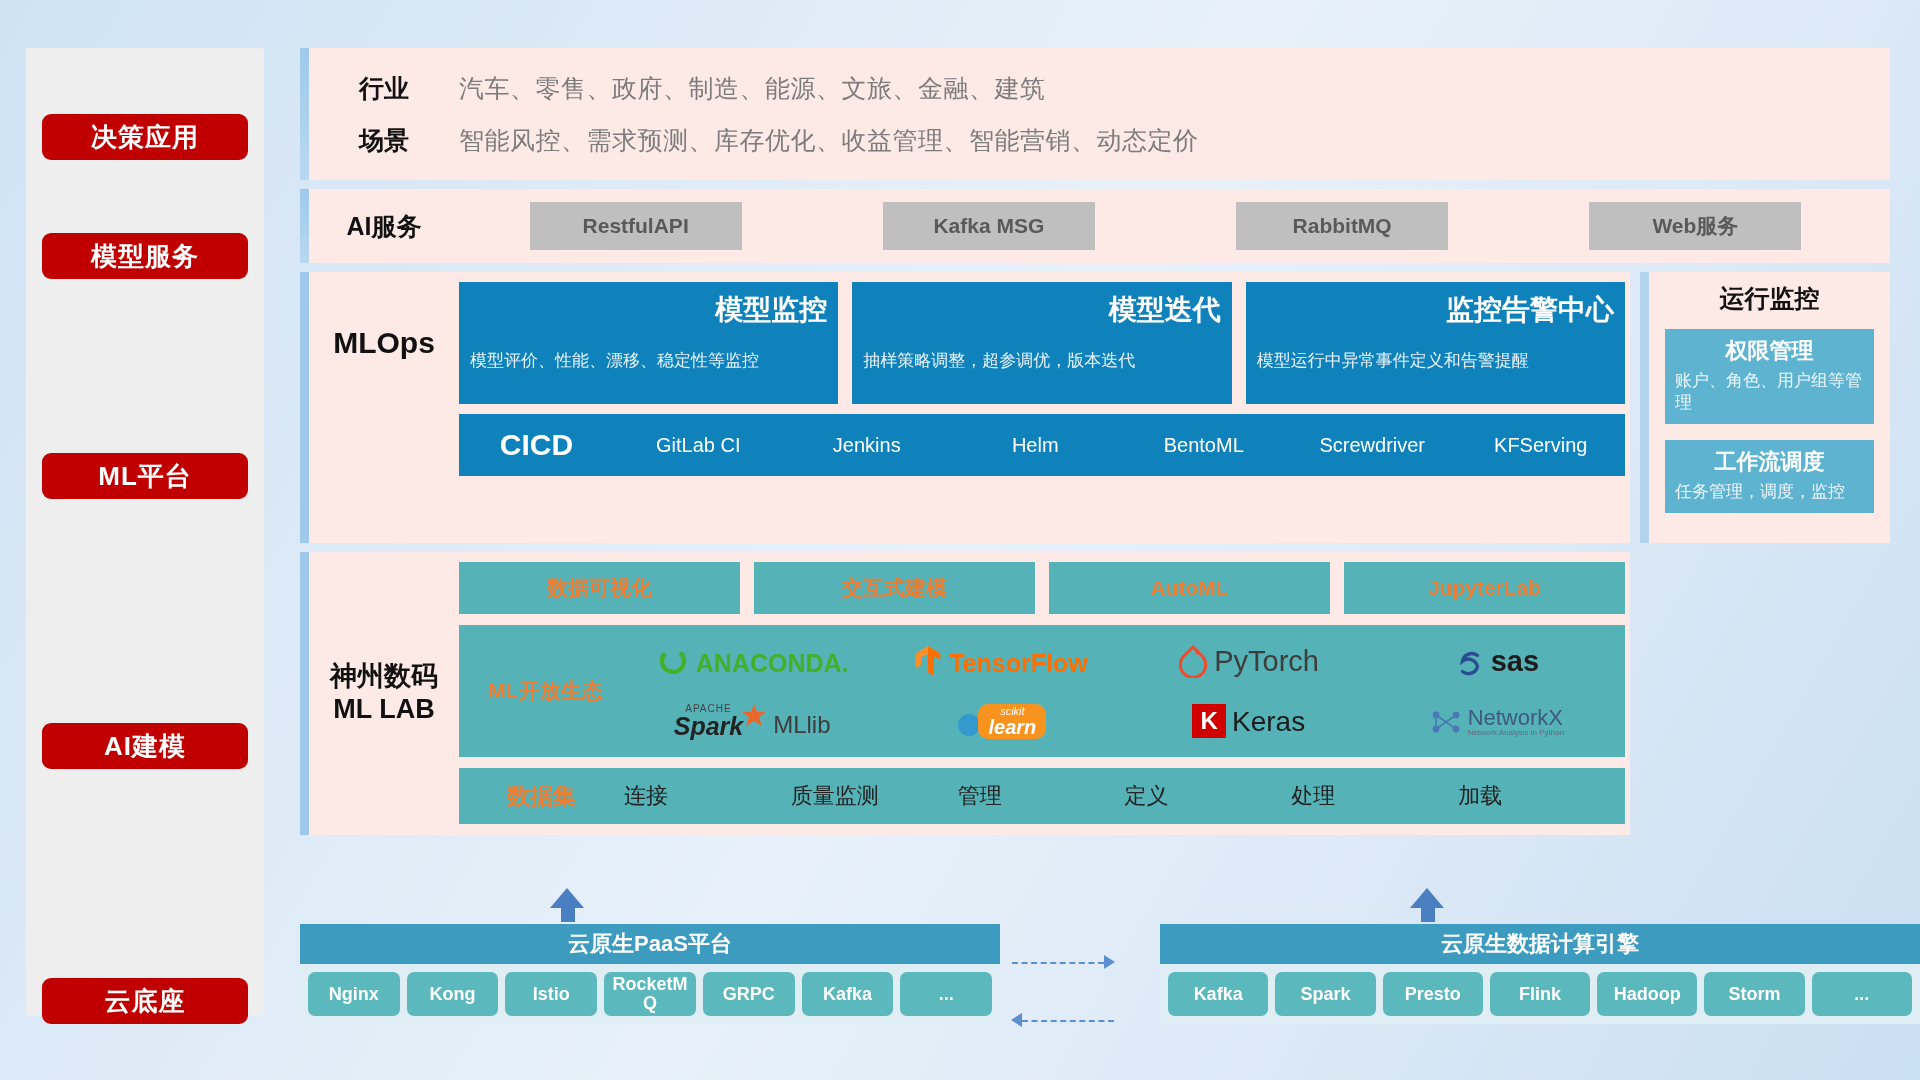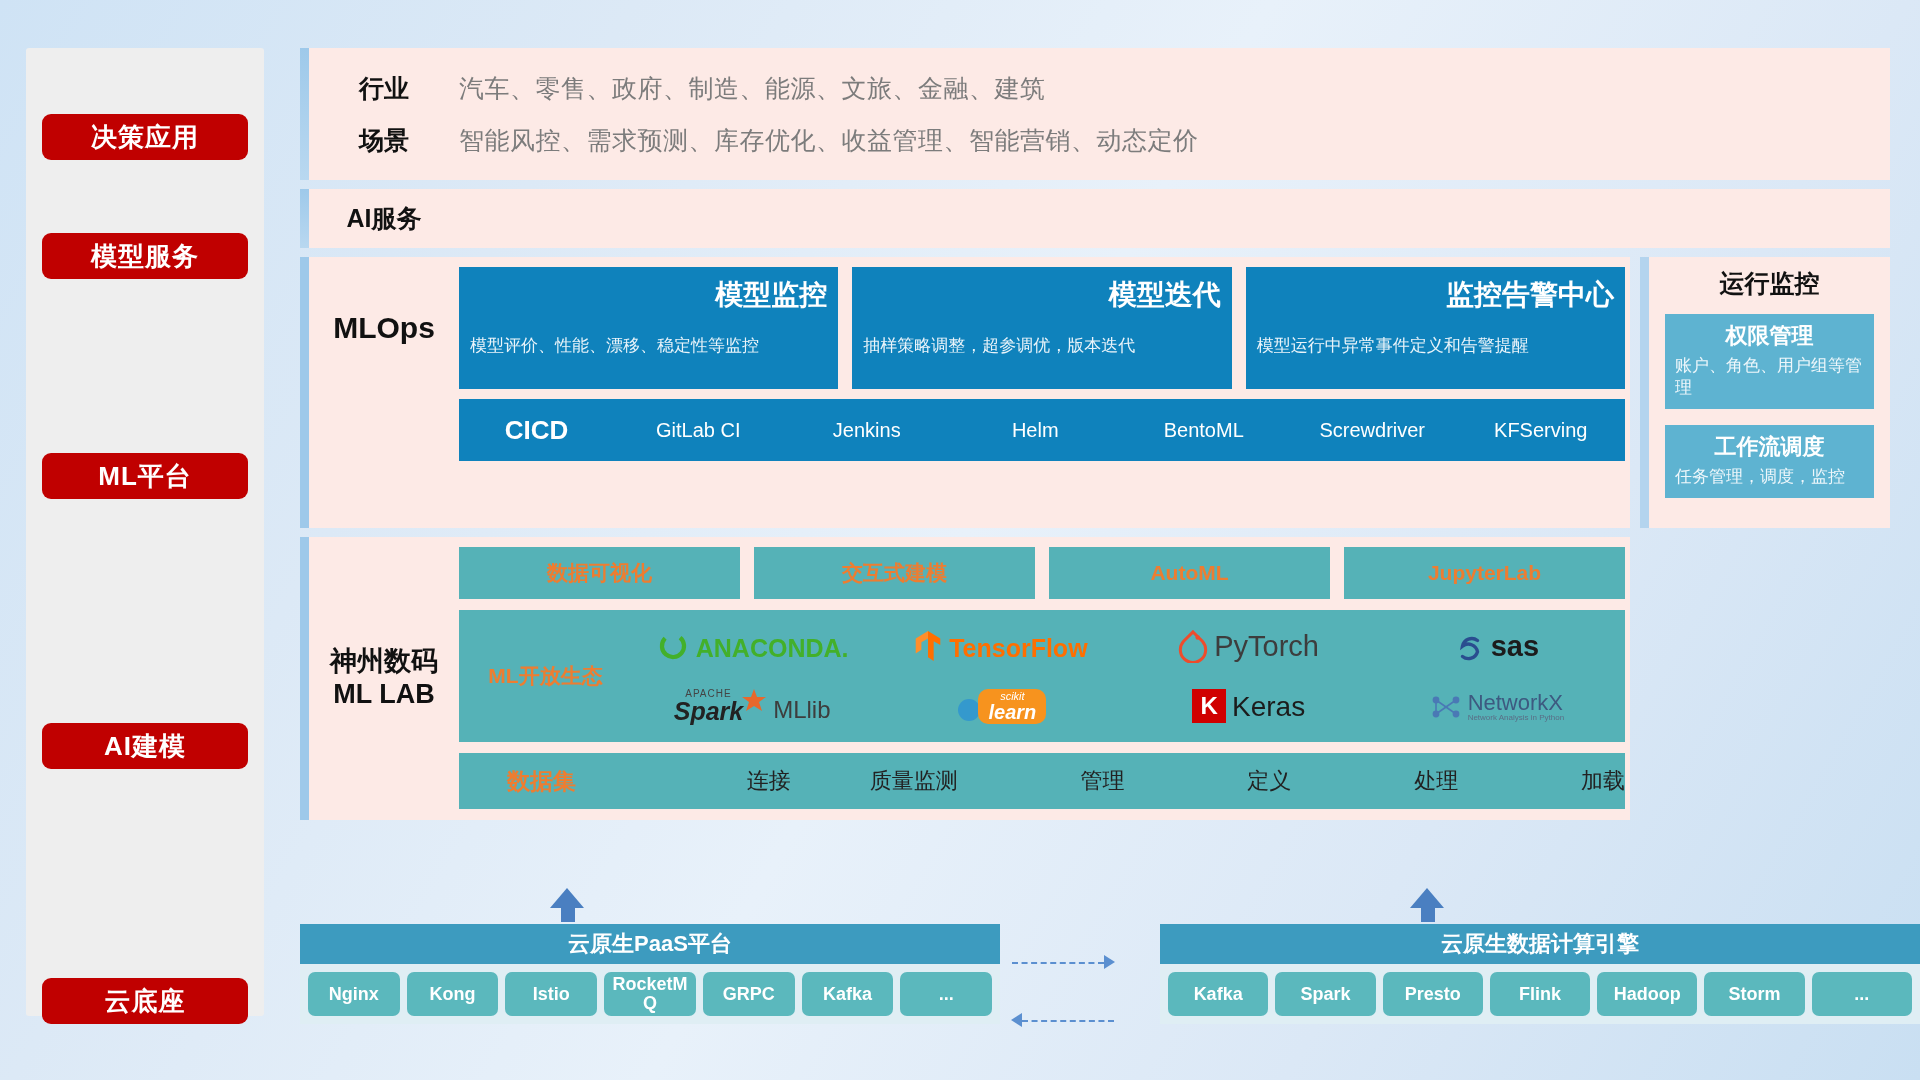--- a/index.html
+++ b/index.html
@@ -78,21 +78,21 @@
     min-height: 122px;
   }
   .mlops-card h4 { font-size: 28px; text-align: right; font-weight: bold; margin-bottom: 21px; }
   .mlops-card p { font-size: 17px; line-height: 1.32; color: #eaf4fa; }
 
   .cicd-bar {
     margin-top: 10px; margin-left: 150px; margin-right: 5px;
     background: #0f82bc; color: #fff; height: 62px;
     display: flex; align-items: center; overflow: hidden;
   }
-  .cicd-title { font-size: 26px; font-weight: bold; width: 155px; text-align: center; flex: none; }
+  .cicd-title { font-size: 30px; font-weight: bold; width: 155px; text-align: center; flex: none; }
   .cicd-items { display: flex; flex: 1; }
   .cicd-item {
     flex: 1; font-size: 20px; text-align: center; line-height: 1.05;
     word-break: break-all; overflow: hidden; max-height: 42px;
   }
 
   
   .monitor-col {
     flex: 1; background: #fdeae6; border-left: 9px solid #b4d4ee;
     padding: 10px 16px 14px 16px;
@@ -131,21 +131,21 @@
   }
   .eco-logos { flex: 1; display: grid; grid-template-columns: repeat(4,1fr); grid-template-rows: 1fr 1fr; align-items: center; }
   .logo { display: flex; align-items: flex-end; justify-content: center; gap: 6px; }
   .logo-txt { font-size: 25px; font-weight: bold; }
 
   .dataset-bar {
     background: #55b2b7; height: 56px; display: flex; align-items: center;
   }
   .ds-title { width: 165px; flex: none; text-align: center; color: #ed7d31; font-size: 23px; font-weight: bold; }
   .ds-items { display: flex; flex: 1; }
-  .ds-item { flex: 1; text-align: right; font-size: 22px; color: #222; }
+  .ds-item { flex: 1; text-align: left; font-size: 22px; color: #222; }
 
   
   .cloud-zone { position: absolute; left: 300px; top: 900px; width: 1620px; height: 160px; }
   .cloud-block { position: absolute; top: 24px; }
   .cloud-left { left: 0; width: 700px; }
   .cloud-right { left: 860px; width: 760px; }
   .cloud-head {
     background: #3d9bbf; color: #fff; height: 40px;
     display: flex; align-items: center; justify-content: center;
     font-size: 22px; font-weight: bold;
@@ -207,20 +207,34 @@
             <div class="biz-label">场景</div>
             <div class="biz-value">智能风控、需求预测、库存优化、收益管理、智能营销、动态定价</div>
           </div>
         </div>
       </div>
     </div>
 
     <div class="band">
       <div class="ai-row">
         <div class="ai-label">AI服务</div>
+        <div class="ai-cards">
+          <div class="ai-card">
+              <span>RestfulAPI</span>
+            </div>
+          <div class="ai-card">
+              <span>Kafka MSG</span>
+            </div>
+          <div class="ai-card">
+              <span>RabbitMQ</span>
+            </div>
+          <div class="ai-card">
+              <span>Web服务</span>
+            </div>
+        </div>
       </div>
     </div>
 
     <div class="mlops-wrap">
       <div class="mlops-band">
         <div class="mlops-row">
           <div class="mlops-label">MLOps</div>
           <div class="mlops-cards">
             <div class="mlops-card">
               <h4>模型监控</h4>

